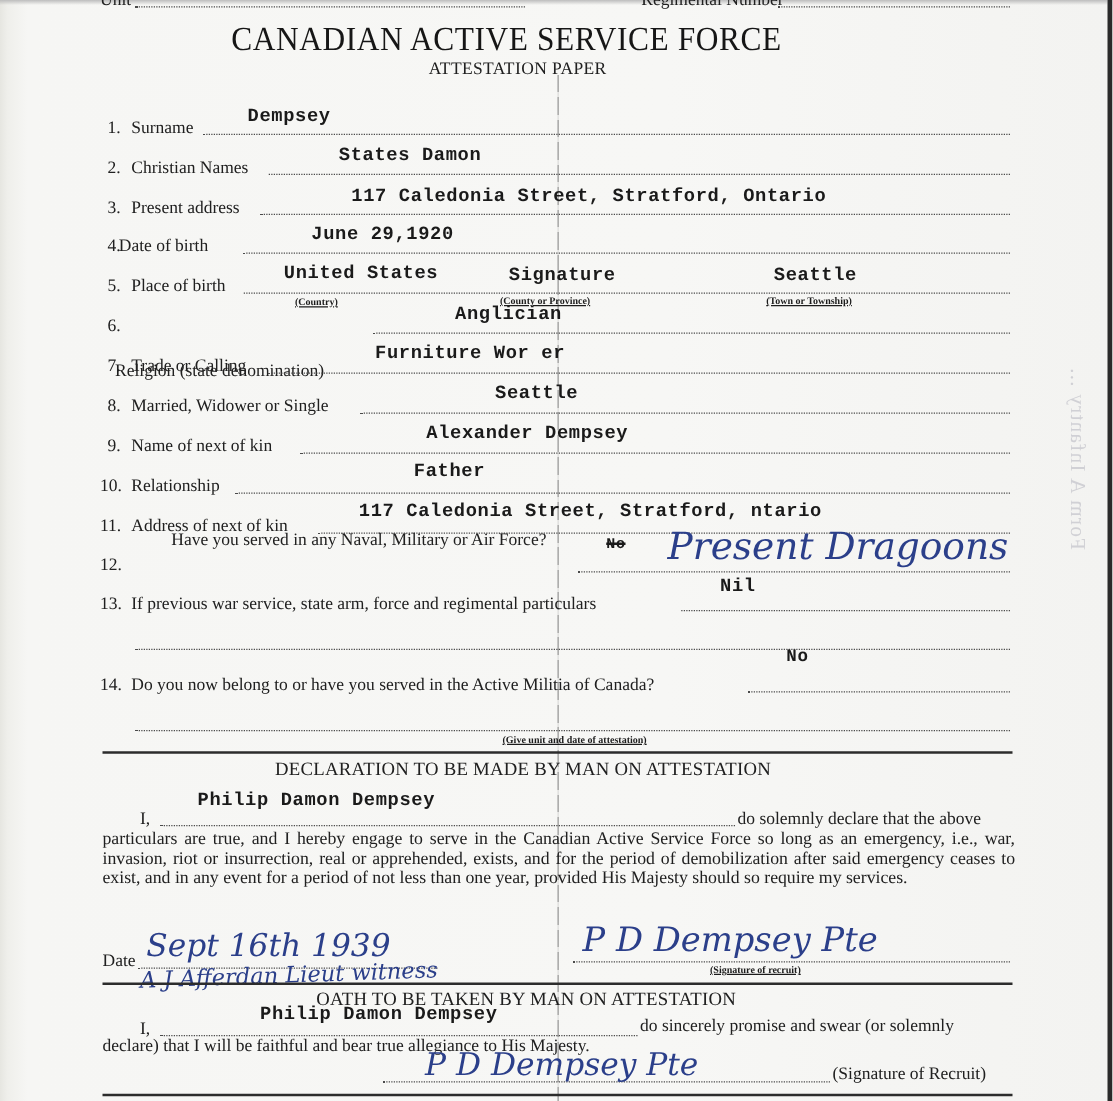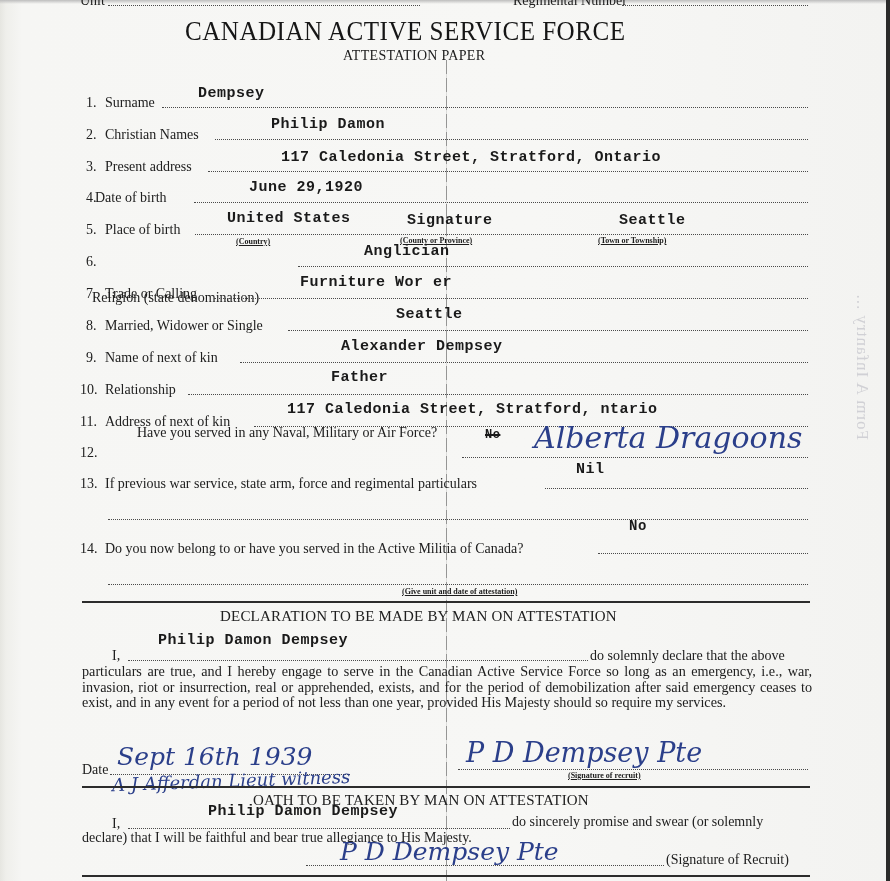--- a/index.html
+++ b/index.html
@@ -101,41 +101,41 @@
 <div class="abs print subtitle" style="left:343px; top:48px;">ATTESTATION PAPER</div>
 
 <div class="abs print" style="left:86px; top:95px;">1.</div>
 <div class="abs print" style="left:105px; top:95px;">Surname</div>
 <div class="dots" style="left:162px; top:106px; width:646px;"></div>
 <div class="abs tw" style="left:198px; top:85px;">Dempsey</div>
 
 <div class="abs print" style="left:86px; top:127px;">2.</div>
 <div class="abs print" style="left:105px; top:127px;">Christian Names</div>
 <div class="dots" style="left:215px; top:138px; width:593px;"></div>
-<div class="abs tw" style="left:271px; top:116px;">Philip  Damon</div>
+<div class="abs tw" style="left:271px; top:116px;">States  Damon</div>
 
 <div class="abs print" style="left:86px; top:159px;">3.</div>
 <div class="abs print" style="left:105px; top:159px;text-align:right;">Present address</div>
 <div class="dots" style="left:208px; top:170px; width:600px;"></div>
 <div class="abs tw" style="left:281px; top:149px;">117 Caledonia Street, Stratford, Ontario</div>
 
 <div class="abs print" style="left:86px; top:190px;">4.</div>
 <div class="abs print" style="left:95px; top:190px;">Date of birth</div>
 <div class="dots" style="left:194px; top:201px; width:614px;"></div>
 <div class="abs tw" style="left:249px; top:179px;">June 29,1920</div>
 
 <div class="abs print" style="left:86px; top:222px;">5.</div>
 <div class="abs print" style="left:105px; top:222px;">Place of birth</div>
 <div class="dots" style="left:195px; top:233px; width:613px;"></div>
 <div class="abs tw" style="left:227px; top:210px;">United States</div>
 <div class="abs tw" style="left:407px; top:212px;">Signature</div>
 <div class="abs tw" style="left:619px; top:212px;">Seattle</div>
 <div class="abs small" style="left:236px; top:237px;">(Country)</div>
 <div class="abs small" style="left:400px; top:236px;">(County or Province)</div>
-<div class="abs small" style="left:598px; top:236px;">(Town or Township)</div>
+<div class="abs small" style="left:613px; top:236px;">(Town or Township)</div>
 
 <div class="abs print" style="left:86px; top:254px;">6.</div>
 <div class="abs print" style="left:92px; top:254px;margin-top:36px;">Religion (state denomination)</div>
 <div class="dots" style="left:298px; top:265px; width:510px;"></div>
 <div class="abs tw" style="left:364px; top:243px;">Anglician</div>
 
 <div class="abs print" style="left:86px; top:286px;">7.</div>
 <div class="abs print" style="left:105px; top:286px;">Trade or Calling</div>
 <div class="dots" style="left:214px; top:297px; width:594px;"></div>
 <div class="abs tw" style="left:300px; top:274px;">Furniture Wor er</div>
@@ -157,21 +157,21 @@
 
 <div class="abs print" style="left:80px; top:414px;">11.</div>
 <div class="abs print" style="left:105px; top:414px;">Address of next of kin</div>
 <div class="dots" style="left:254px; top:425px; width:554px;"></div>
 <div class="abs tw" style="left:287px; top:401px;">117 Caledonia Street, Stratford, ntario</div>
 
 <div class="abs print" style="left:80px; top:445px;">12.</div>
 <div class="abs print" style="left:105px; top:425px;margin-left:32px;">Have you served in any Naval, Military or Air Force?</div>
 <div class="dots" style="left:462px; top:456px; width:346px;"></div>
 <div class="abs tw strike" style="left:485px; top:428px; font-size:12px;">No</div>
-<div class="abs hand" style="left:534px; top:420px; font-size:30px;">Alberta Dragoons</div>
+<div class="abs hand" style="left:534px; top:420px; font-size:30px;">Present Dragoons</div>
 
 <div class="abs print" style="left:80px; top:476px;">13.</div>
 <div class="abs print" style="left:105px; top:476px;">If previous war service, state arm, force and regimental particulars</div>
 <div class="dots" style="left:545px; top:487px; width:263px;"></div>
 <div class="abs tw" style="left:576px; top:461px;">Nil</div>
 <div class="dots" style="left:108px; top:518px; width:700px;"></div>
 
 <div class="abs print" style="left:80px; top:541px;">14.</div>
 <div class="abs print" style="left:105px; top:541px;">Do you now belong to or have you served in the Active Militia of Canada?</div>
 <div class="dots" style="left:598px; top:552px; width:210px;"></div>

